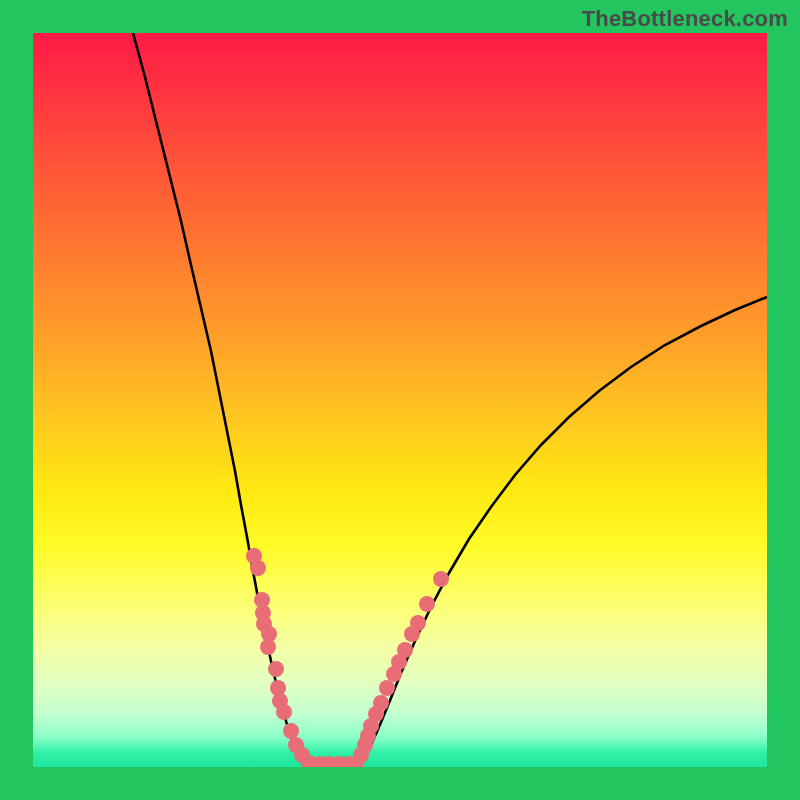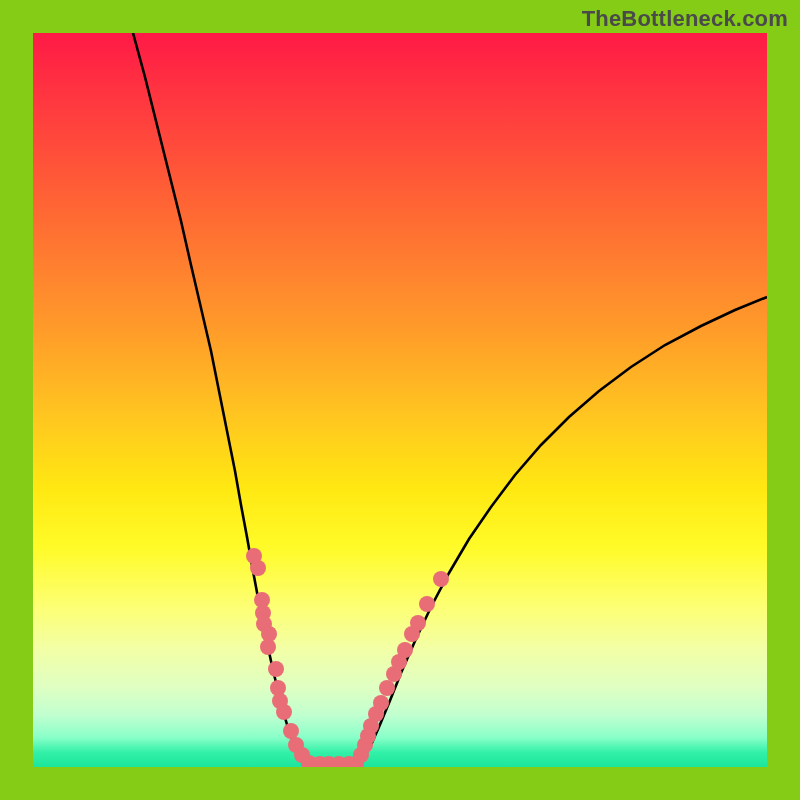--- a/index.html
+++ b/index.html
@@ -7,21 +7,21 @@
     padding: 0;
     width: 800px;
     height: 800px;
     background: #000;
     font-family: Arial, Helvetica, sans-serif;
   }
   .outer {
     position: relative;
     width: 800px;
     height: 800px;
-    background: #84cc16;
+    background: #22c55e;
   }
   .watermark {
     position: absolute;
     top: 6px;
     right: 12px;
     color: #4a4a4a;
     font-size: 22px;
     font-weight: 600;
     letter-spacing: 0.2px;
     user-select: none;

